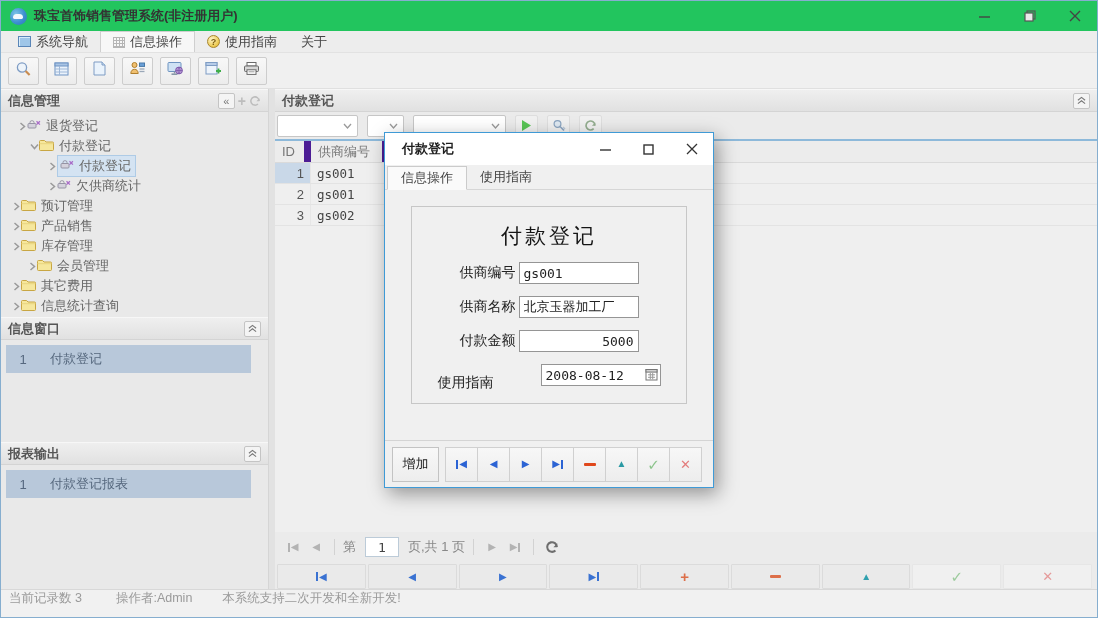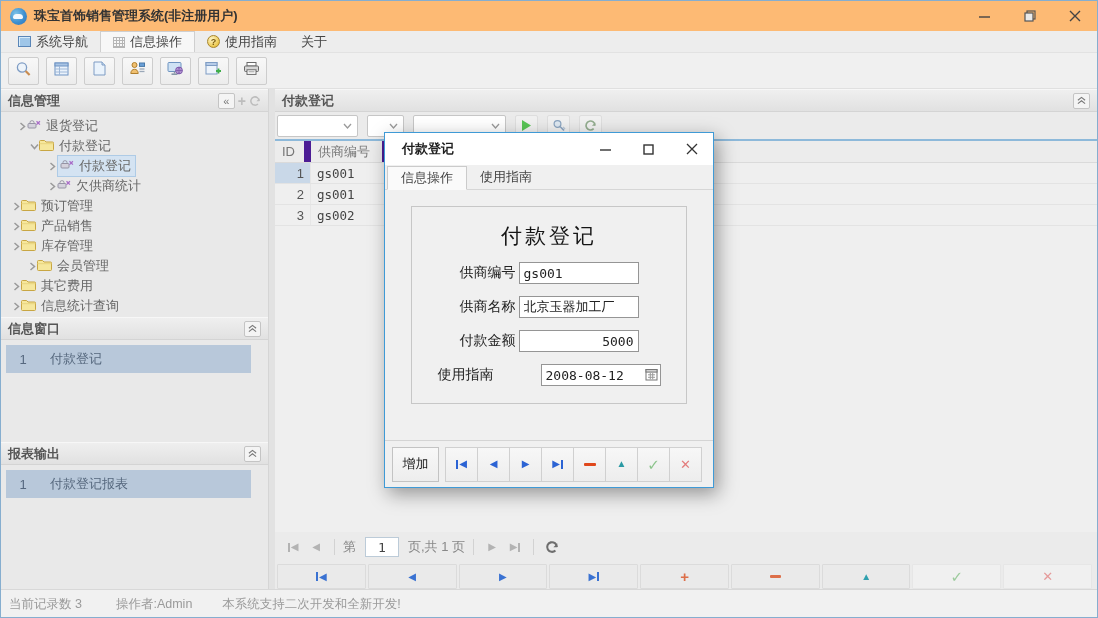--- a/index.html
+++ b/index.html
@@ -2,21 +2,21 @@
 <html><head>
 <meta charset="utf-8">
 <style>
   * { margin:0; padding:0; box-sizing:border-box; }
   html,body { background:#cfd6dd; }
   body { font-family:"Liberation Sans","DejaVu Sans",sans-serif; }
   .window { width:1098px; height:618px; position:relative; background:#e8e8e8;
             border:1px solid #86aecf; overflow:hidden; }
 
   
-  .titlebar { height:30px; background:#fdba74; display:flex; align-items:center; padding:0 0 0 9px; }
+  .titlebar { height:30px; background:#22c55e; display:flex; align-items:center; padding:0 0 0 9px; }
   .app-icon { width:17px; height:17px; border-radius:50%;
               background:radial-gradient(circle at 35% 35%, #7ec4e8 0%, #3d8fd0 55%, #2d72b8 100%);
               position:relative; flex:0 0 auto; }
   .app-icon:after { content:""; position:absolute; left:3px; top:6px; width:10px; height:5px;
                     background:#f2f8fd; border-radius:5px 5px 2px 2px; }
   .app-title { font-size:13px; font-weight:700; color:#333; margin-left:7px; }
   .win-controls { margin-left:auto; display:flex; height:30px; }
   .win-btn { width:45px; height:30px; display:flex; align-items:center; justify-content:center; color:#444; }
 
   
@@ -100,21 +100,21 @@
   .g-blue { color:#3a72d2; } .g-blue .bar { background:#3a72d2; }
   .g-gray { color:#b3b3b3; } .g-gray .bar { background:#b3b3b3; }
   .g-plus { color:#dd6f49; font-size:15px; font-weight:700; }
   .hbar { width:11px; height:3px; background:#dd6f49; border-radius:1px; }
   .hbar.red { background:#e0481c; width:12px; }
   .g-tri { color:#2fa0ae; font-size:10px; }
   .g-check { color:#9bca9b; font-size:15px; font-weight:700; }
   .g-x { color:#e59a9a; font-size:13px; font-weight:700; }
 
   
-  .statusbar { height:30px; border-top:1px solid #d8d8d8; background:#f1f1f1; display:flex; align-items:center;
+  .statusbar { height:30px; border-top:1px solid #d8d8d8; background:#f1f1f1; display:flex; align-items:flex-start;
                font-size:12.5px; color:#9a9a9a; }
   .sb-rec { margin-left:8px; } .sb-op { margin-left:34px; } .sb-msg { margin-left:30px; }
 
   
   .dialog { position:absolute; left:383px; top:131px; width:330px; height:356px; background:#f0f0f0;
             border:1px solid #3f9ad6; box-shadow:4px 6px 18px rgba(0,0,0,.38); display:flex; flex-direction:column; }
   .dlg-titlebar { height:32px; background:#fff; display:flex; align-items:center; padding-left:17px;
                   font-size:13px; font-weight:700; color:#1d1d1d; flex:0 0 auto; }
   .dlg-controls { margin-left:auto; display:flex; height:32px; }
   .dlg-btn { width:43px; display:flex; align-items:center; justify-content:center; color:#333; }
@@ -122,21 +122,21 @@
   .dlg-tab { height:24px; display:flex; align-items:center; padding:0 13px; font-size:13px; color:#444; }
   .dlg-tab.active { background:#fafafa; border:1px solid #cbcbcb; border-bottom:1px solid #fafafa; margin-bottom:-1px; }
   .dlg-content { flex:1; position:relative; }
   .groupbox { position:absolute; left:26px; right:26px; top:16px; height:198px; border:1px solid #c7c7c7; }
   .form-heading { text-align:center; font-size:21px; color:#151515; margin-top:15px; letter-spacing:3px; font-weight:400; }
   .form-row { display:flex; align-items:center; justify-content:center; margin-top:12px; }
   .form-label { font-size:14px; color:#222; margin-right:3px; }
   .form-input { width:120px; height:22px; border:1px solid #959595; background:#fff; padding:0 4px;
                 font-size:13px; color:#222; font-family:"DejaVu Sans Mono",monospace; }
   .form-input.num { text-align:right; }
-  .date-wrap { position:relative; width:120px; height:22px;margin-left:44px; }
+  .date-wrap { position:relative; width:120px; height:38px;margin-left:44px; }
   .date-wrap .form-input { width:120px; padding-right:18px; }
   .cal-btn { position:absolute; right:2px; top:3px; width:15px; height:15px; display:flex; align-items:center; justify-content:center; }
   .dlg-footer { height:47px; border-top:1px solid #d4d4d4; background:#f0f0f0; display:flex; align-items:center;
                 padding-left:7px; flex:0 0 auto; }
   .add-btn { width:47px; height:35px; border:1px solid #c3c3c3; background:linear-gradient(#f8f8f8,#ededed);
              font-size:13px; color:#1a1a1a; font-family:inherit; margin-right:7px; }
   .dlg-nav-btn { width:33px; height:35px; border:1px solid #d0d0d0; background:linear-gradient(#f7f7f7,#ededed);
                  display:flex; align-items:center; justify-content:center; margin-left:-1px; }
   .dlg-nav-btn .g-blue { color:#2b63d4; } .dlg-nav-btn .g-blue .bar { background:#2b63d4; }
   .dlg-nav-btn .g-tri { color:#2b9aa4; }

